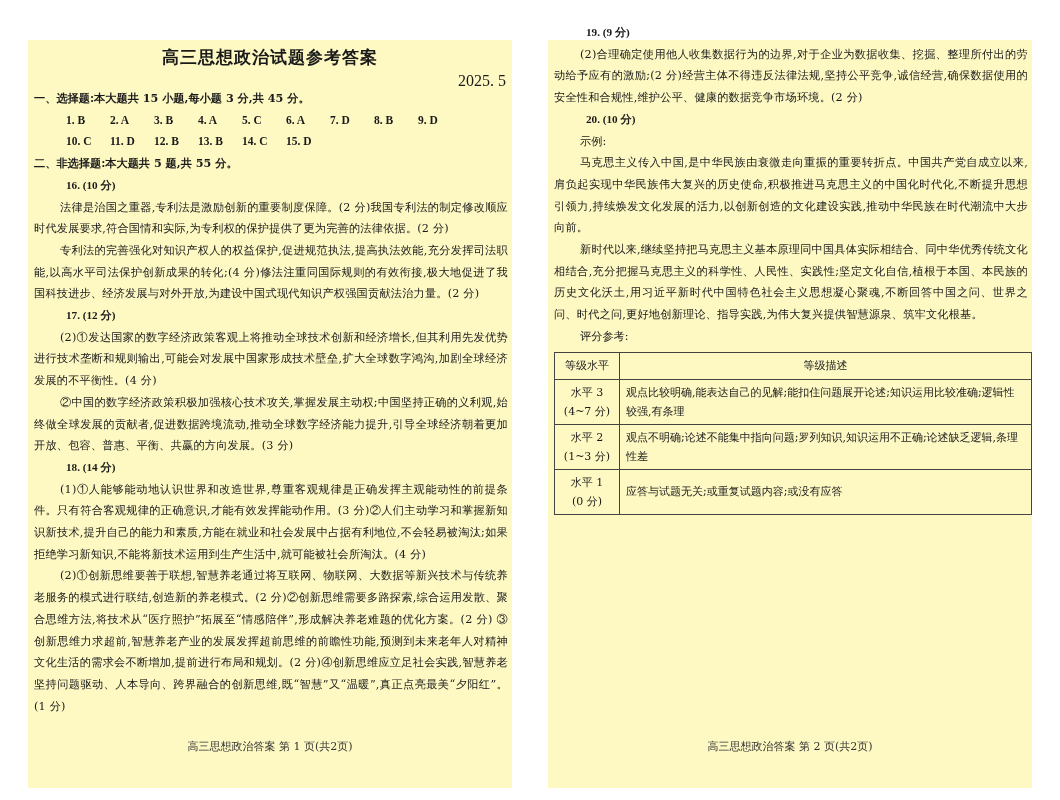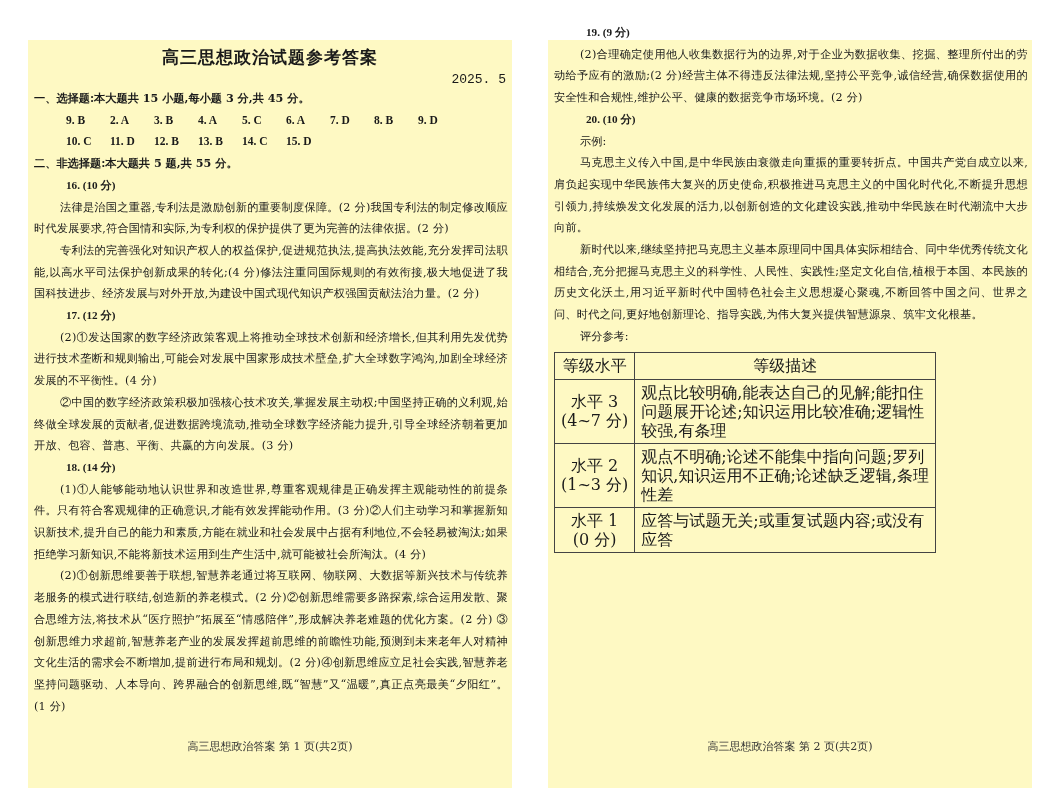--- a/index.html
+++ b/index.html
@@ -13,60 +13,60 @@
     background: #fef9c3;
   }
   #page-left { left: 28px; width: 484px; }
   #page-right { left: 548px; width: 484px; }
 
   .title {
     position: absolute; left: 0; right: 0; top: 6px;
     text-align: center; font-size: 17px; font-weight: bold; letter-spacing: 1px;
   }
   .date {
-    position: absolute; right: 6px; top: 32px; font-size: 13px;
-    font-family: Liberation Mono, monospace;
+    position: absolute; right: 6px; top: 32px; font-size: 16px;
+    font-family: Liberation Serif, serif;
   }
   .content { position: absolute; left: 6px; right: 4px; font-size: 11.2px; line-height: 21.7px; }
   #left-content { top: 48px; }
   #right-content { top: -18px; }
 
   .sec-head { font-weight: bold; }
   .answers { padding-left: 32px; display: flex; flex-wrap: wrap; font-family: "Liberation Serif", serif; font-weight: bold; font-size: 11.5px; }
   .answers span { width: 44px; }
   .qhead { padding-left: 32px; font-weight: bold; font-family: "Liberation Serif", serif; }
   .para { text-indent: 26px; text-align: justify; letter-spacing: 0.2px; }
   .label-line { padding-left: 26px; }
 
   .footer {
     position: absolute; bottom: 34px; left: 0; right: 0; text-align: center;
     font-size: 11px; color: #333;
   }
 
   table.rubric {
-    border-collapse: collapse; width: 382px; margin-top: 4px; margin-left: 0;
-    font-size: 16px; line-height: 19px;
+    border-collapse: collapse; width: 478px; margin-top: 4px; margin-left: 0;
+    font-size: 11px; line-height: 19px;
   }
   table.rubric th, table.rubric td { border: 1.5px solid #444; padding: 3px 6px; }
   table.rubric th { font-weight: normal; height: 20px; }
   table.rubric td.lvl { text-align: center; width: 52px; white-space: nowrap; }
   table.rubric td.desc { text-align: left; }
   table.rubric tr.r td { height: 38px; }
 </style>
 </head>
 <body>
 
 <div class="page" id="page-left">
   <div class="title">高三思想政治试题参考答案</div>
   <div class="date">2025. 5</div>
 
   <div class="content" id="left-content">
     <div class="sec-head">一、选择题:本大题共 15 小题,每小题 3 分,共 45 分。</div>
     <div class="answers">
-      <span>9. B</span>
+      <span>1. B</span>
       <span>2. A</span>
       <span>3. B</span>
       <span>4. A</span>
       <span>5. C</span>
       <span>6. A</span>
       <span>7. D</span>
       <span>8. B</span>
       <span>9. D</span>
       <span style="width:100%;height:0"></span>
       <span>10. C</span>

